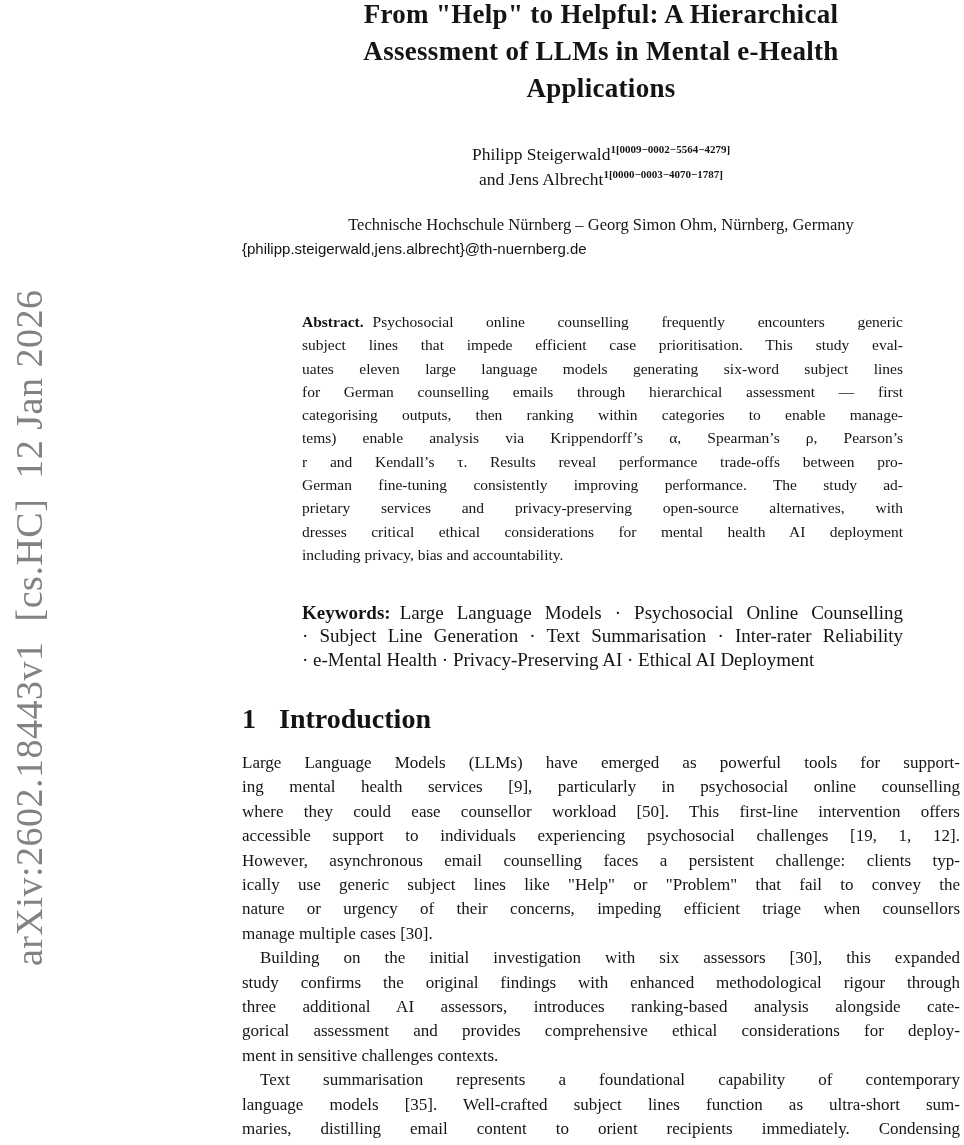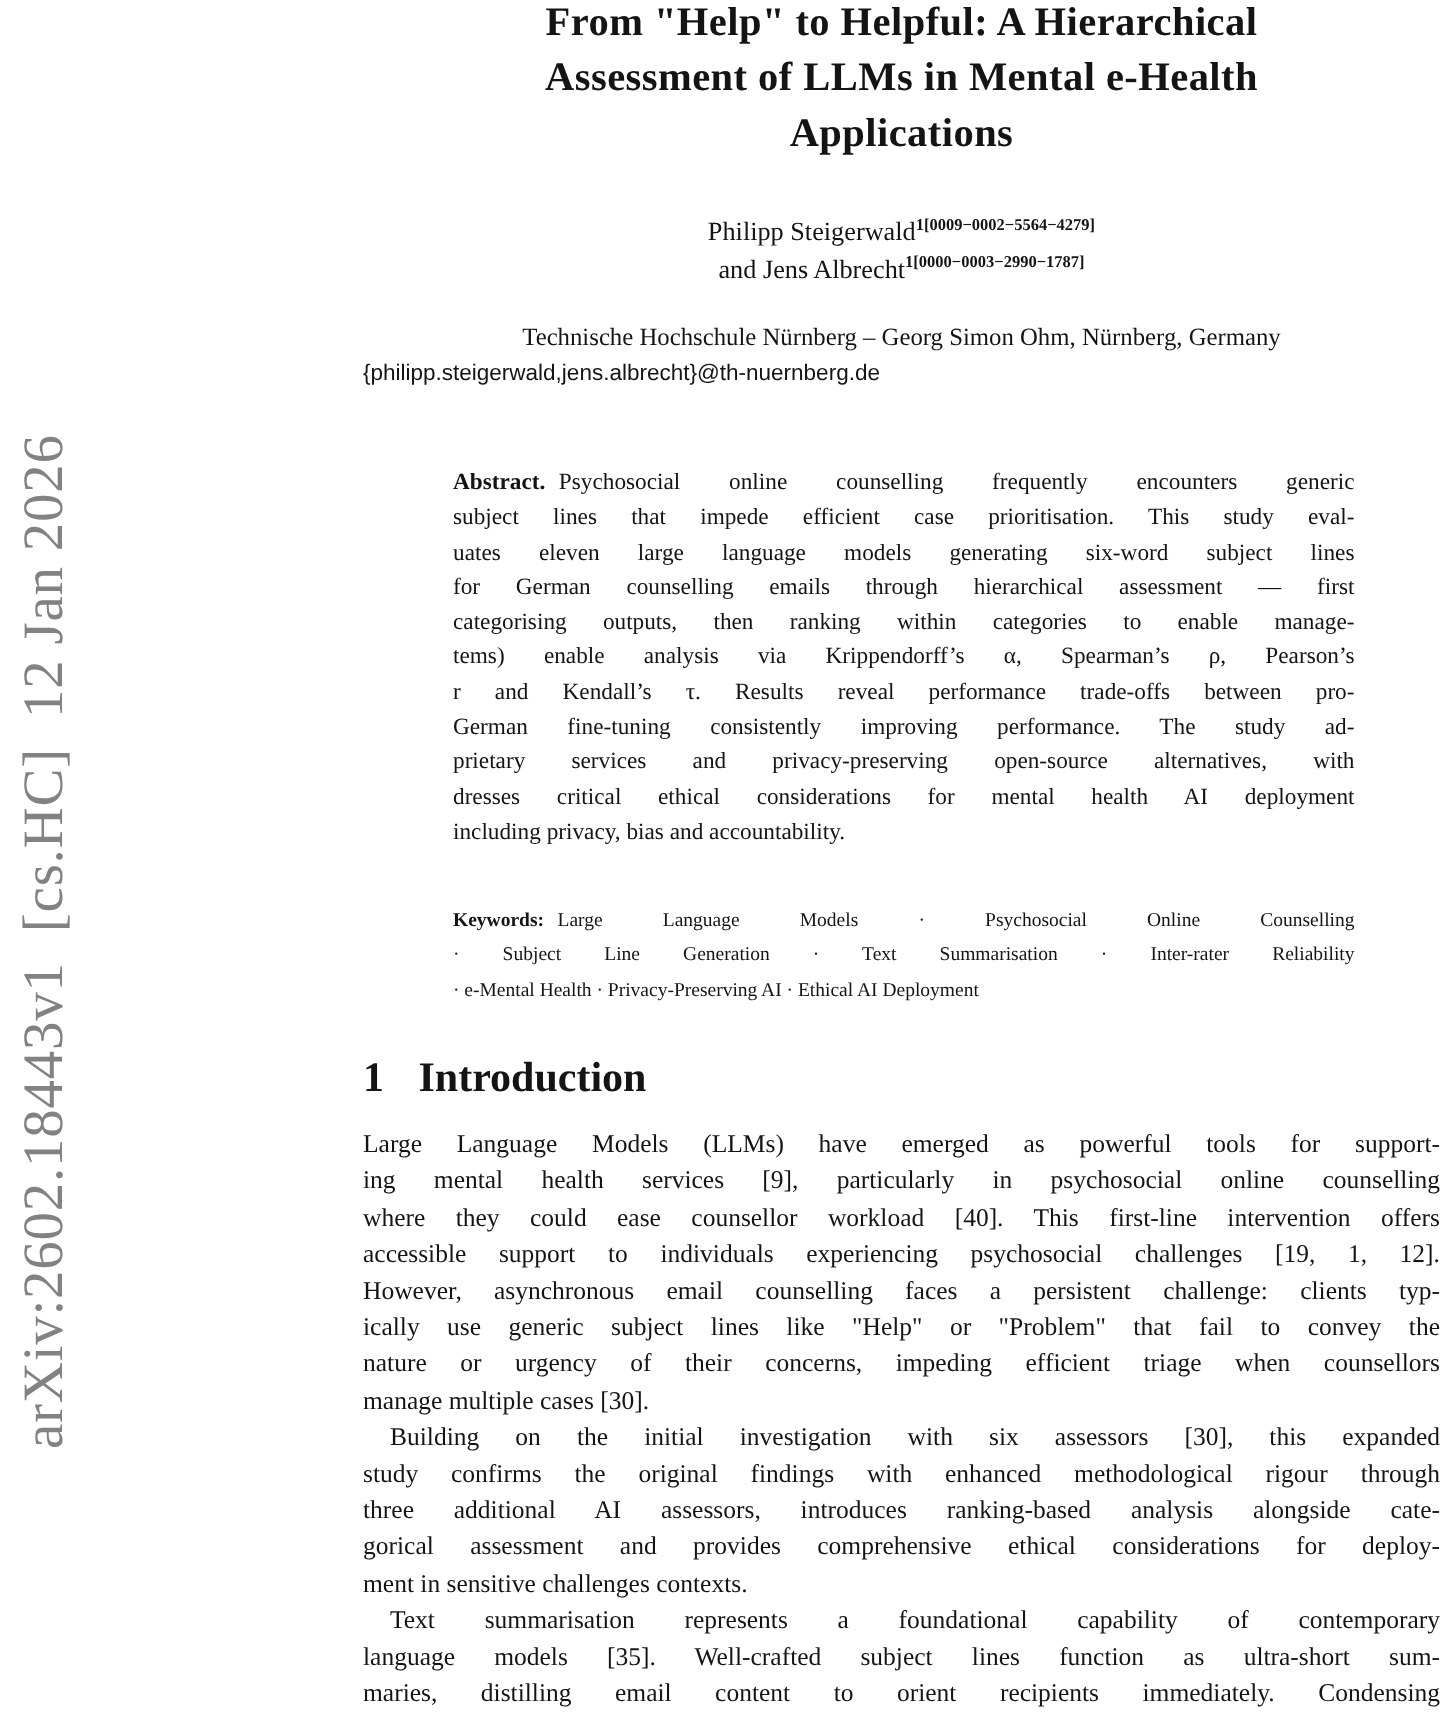--- a/index.html
+++ b/index.html
@@ -89,21 +89,21 @@
     left: 60px;
     width: 601px;
     font-size: 15.5px;
     line-height: 23.3px;
   }
   .keywords {
     position: absolute;
     top: 601px;
     left: 60px;
     width: 601px;
-    font-size: 13px;
+    font-size: 19px;
     line-height: 23.3px;
   }
   .lbl { margin-right: 9px; }
   .tline {
     text-align: justify;
     text-align-last: justify;
   }
   .endleft .tline:last-child { text-align-last: left; }
   .indent-first .tline:first-child { text-indent: 18px; }
   .heading {
@@ -135,21 +135,21 @@
   <div class="main">
 
     <div class="title center-lines">
         <div class="tline">From "Help" to Helpful: A Hierarchical</div>
         <div class="tline">Assessment of LLMs in Mental e-Health</div>
         <div class="tline">Applications</div>
       </div>
 
     <div class="authors">
       <div><span>Philipp Steigerwald</span><sup>1[0009−0002−5564−4279]</sup></div>
-      <div><span>and Jens Albrecht</span><sup>1[0000−0003−2990−1787]</sup></div>
+      <div><span>and Jens Albrecht</span><sup>1[0000−0003−4070−1787]</sup></div>
     </div>
 
     <div class="affiliation">Technische Hochschule Nürnberg – Georg Simon Ohm, Nürnberg, Germany</div>
 
     <div class="email">{philipp.steigerwald,jens.albrecht}@th-nuernberg.de</div>
 
     <div class="abstract">
       <div class="tline"><b class="lbl">Abstract.</b><span>Psychosocial online counselling frequently encounters generic</span></div>
       <div class="endleft">
           <div class="tline">subject lines that impede efficient case prioritisation. This study eval-</div>
@@ -172,21 +172,21 @@
           <div class="tline">· e-Mental Health · Privacy-Preserving AI · Ethical AI Deployment</div>
         </div>
     </div>
 
     <div class="heading"><span class="num">1</span><span>Introduction</span></div>
 
     <div class="bodytext">
       <div class="endleft">
           <div class="tline">Large Language Models (LLMs) have emerged as powerful tools for support-</div>
           <div class="tline">ing mental health services [9], particularly in psychosocial online counselling</div>
-          <div class="tline">where they could ease counsellor workload [40]. This first-line intervention offers</div>
+          <div class="tline">where they could ease counsellor workload [50]. This first-line intervention offers</div>
           <div class="tline">accessible support to individuals experiencing psychosocial challenges [19, 1, 12].</div>
           <div class="tline">However, asynchronous email counselling faces a persistent challenge: clients typ-</div>
           <div class="tline">ically use generic subject lines like "Help" or "Problem" that fail to convey the</div>
           <div class="tline">nature or urgency of their concerns, impeding efficient triage when counsellors</div>
           <div class="tline">manage multiple cases [30].</div>
         </div>
       <div class="endleft indent-first">
           <div class="tline">Building on the initial investigation with six assessors [30], this expanded</div>
           <div class="tline">study confirms the original findings with enhanced methodological rigour through</div>
           <div class="tline">three additional AI assessors, introduces ranking-based analysis alongside cate-</div>

